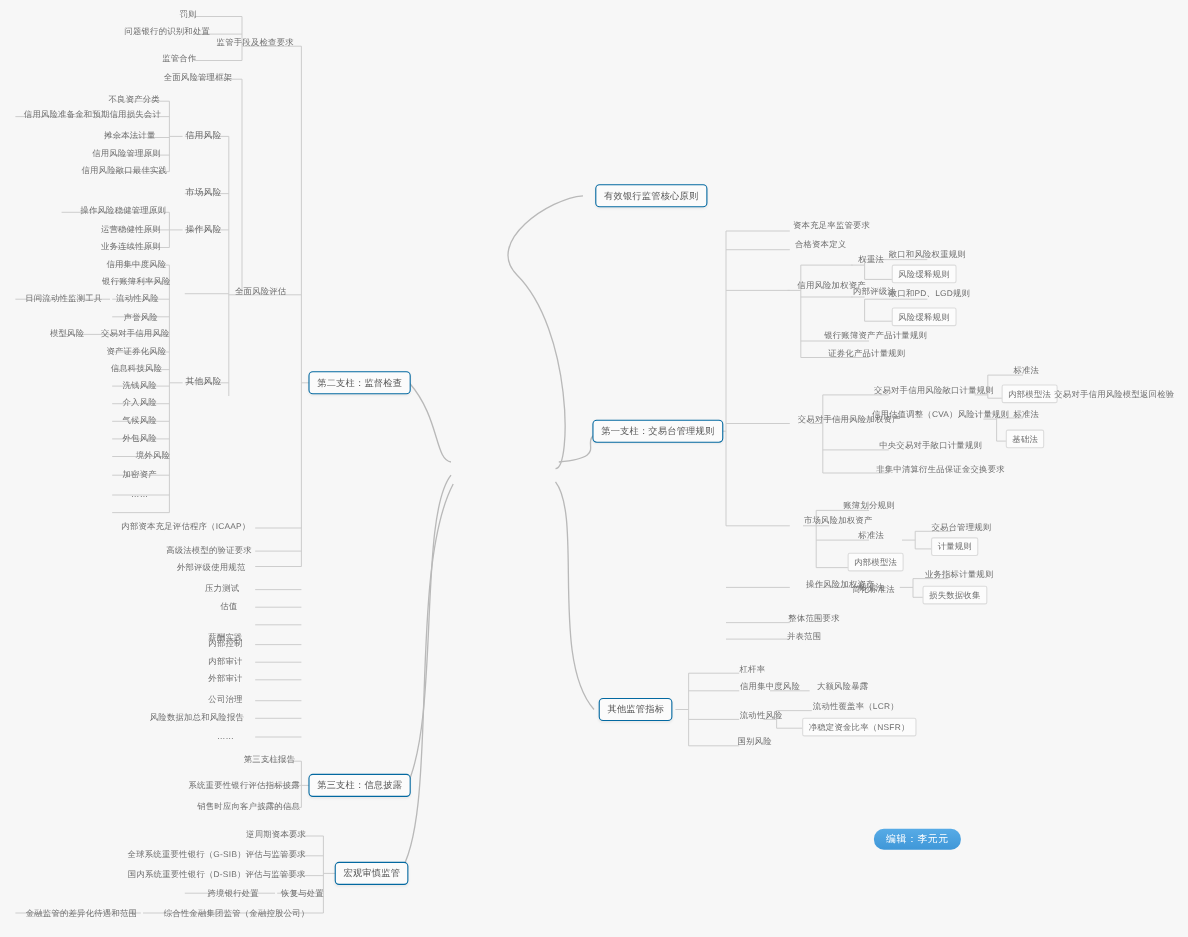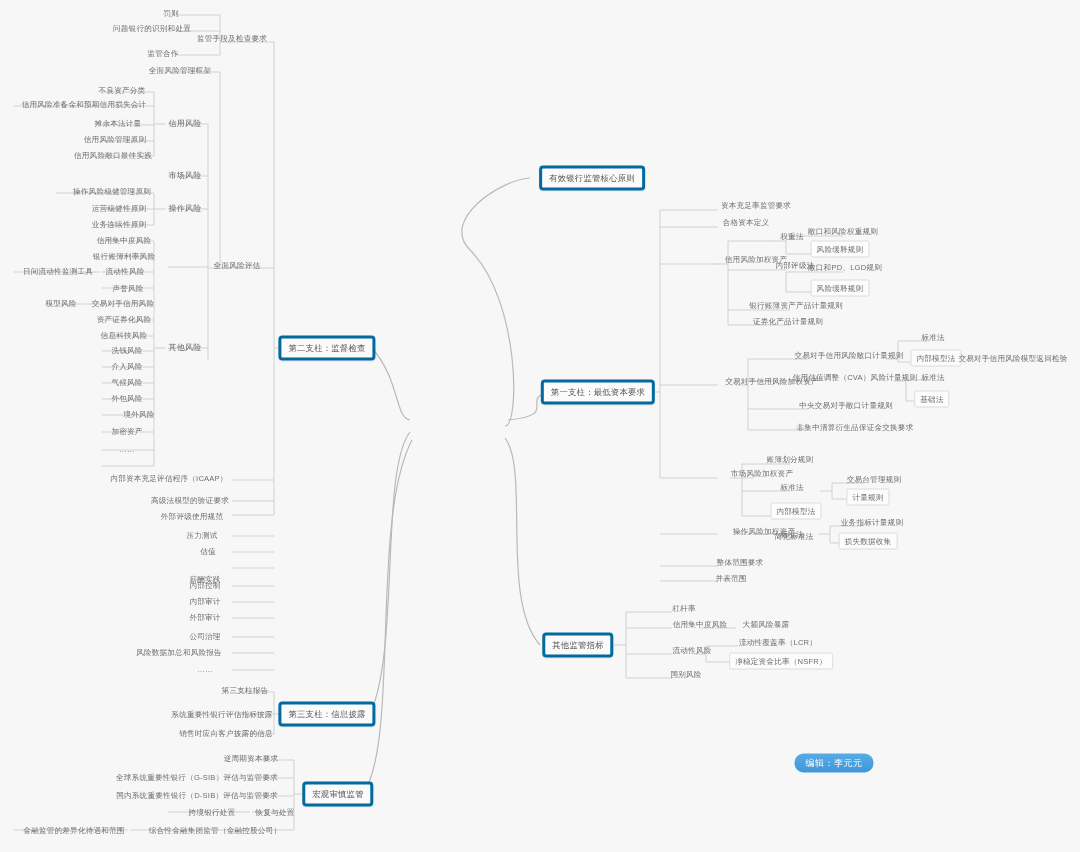--- a/index.html
+++ b/index.html
@@ -30,21 +30,21 @@
     line-height: 11px;
     letter-spacing: .2px;
     transform: translate(-50%, -50%);
     text-align: center;
     padding: 1px 3px;
     z-index: 3;
   }
   .node.lvl1 {
     color: #555;
     font-size: 8.4px;
-    border: 3px solid #0369a1;
+    border: 1px solid #0369a1;
     border-radius: 4px;
     background: #fbfbfb;
     padding: 4px 7px;
     box-shadow: 0 1px 2px rgba(0,0,0,.05);
   }
   .node.lvl2 {
     color: #666;
     font-size: 8px;
   }
   .node.boxed {
@@ -261,21 +261,21 @@
       <path d="M294 812 L 252 812"></path>
       <path d="M294 830 L 252 830"></path>
       <path d="M250 812 L 168 812"></path>
       <path d="M250 830 L 130 830"></path>
       <path d="M128 830 L 14 830"></path>
     </g>
   </svg>
 
 
   <div class="node lvl1" style="left:592px; top:178px;">有效银行监管核心原则</div>
-  <div class="node lvl1" style="left:598px; top:392px;">第一支柱：最低资本要求</div>
+  <div class="node lvl1" style="left:598px; top:392px;">第一支柱：交易台管理规则</div>
   <div class="node lvl1" style="left:578px; top:645px;">其他监管指标</div>
   <div class="node lvl1" style="left:327px; top:348px;">第二支柱：监督检查</div>
   <div class="node lvl1" style="left:327px; top:714px;">第三支柱：信息披露</div>
   <div class="node lvl1" style="left:338px; top:794px;">宏观审慎监管</div>
 
   <div class="node" style="left:756px; top:205px;">资本充足率监管要求</div>
   <div class="node" style="left:746px; top:222px;">合格资本定义</div>
   <div class="node" style="left:756px; top:259px;">信用风险加权资产</div>
   <div class="node" style="left:792px; top:236px;">权重法</div>
   <div class="node" style="left:795px; top:265px;">内部评级法</div>

